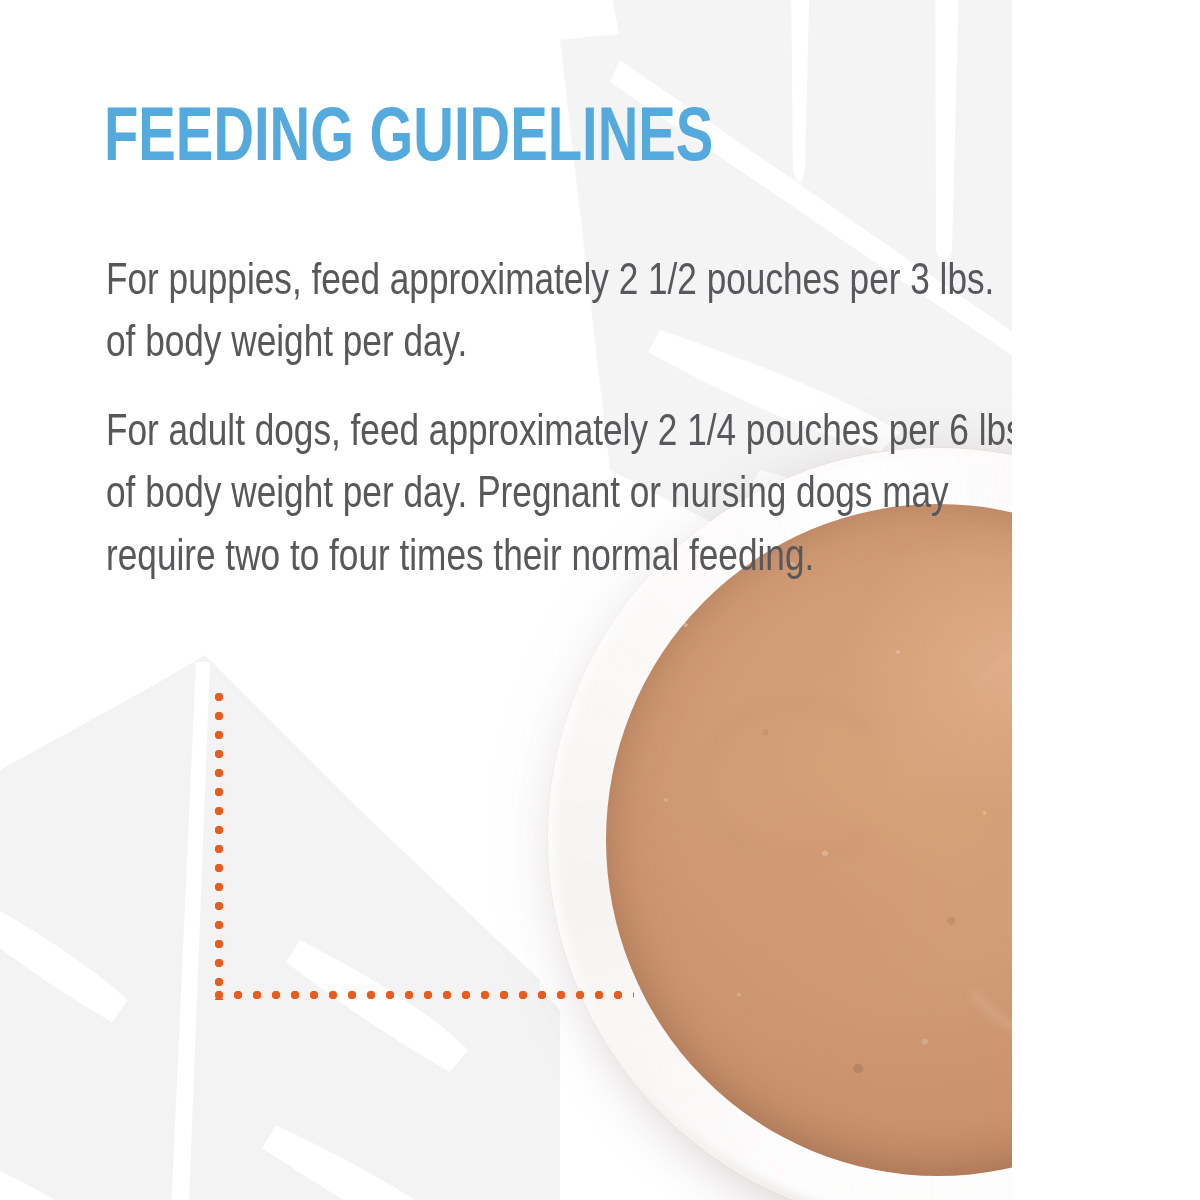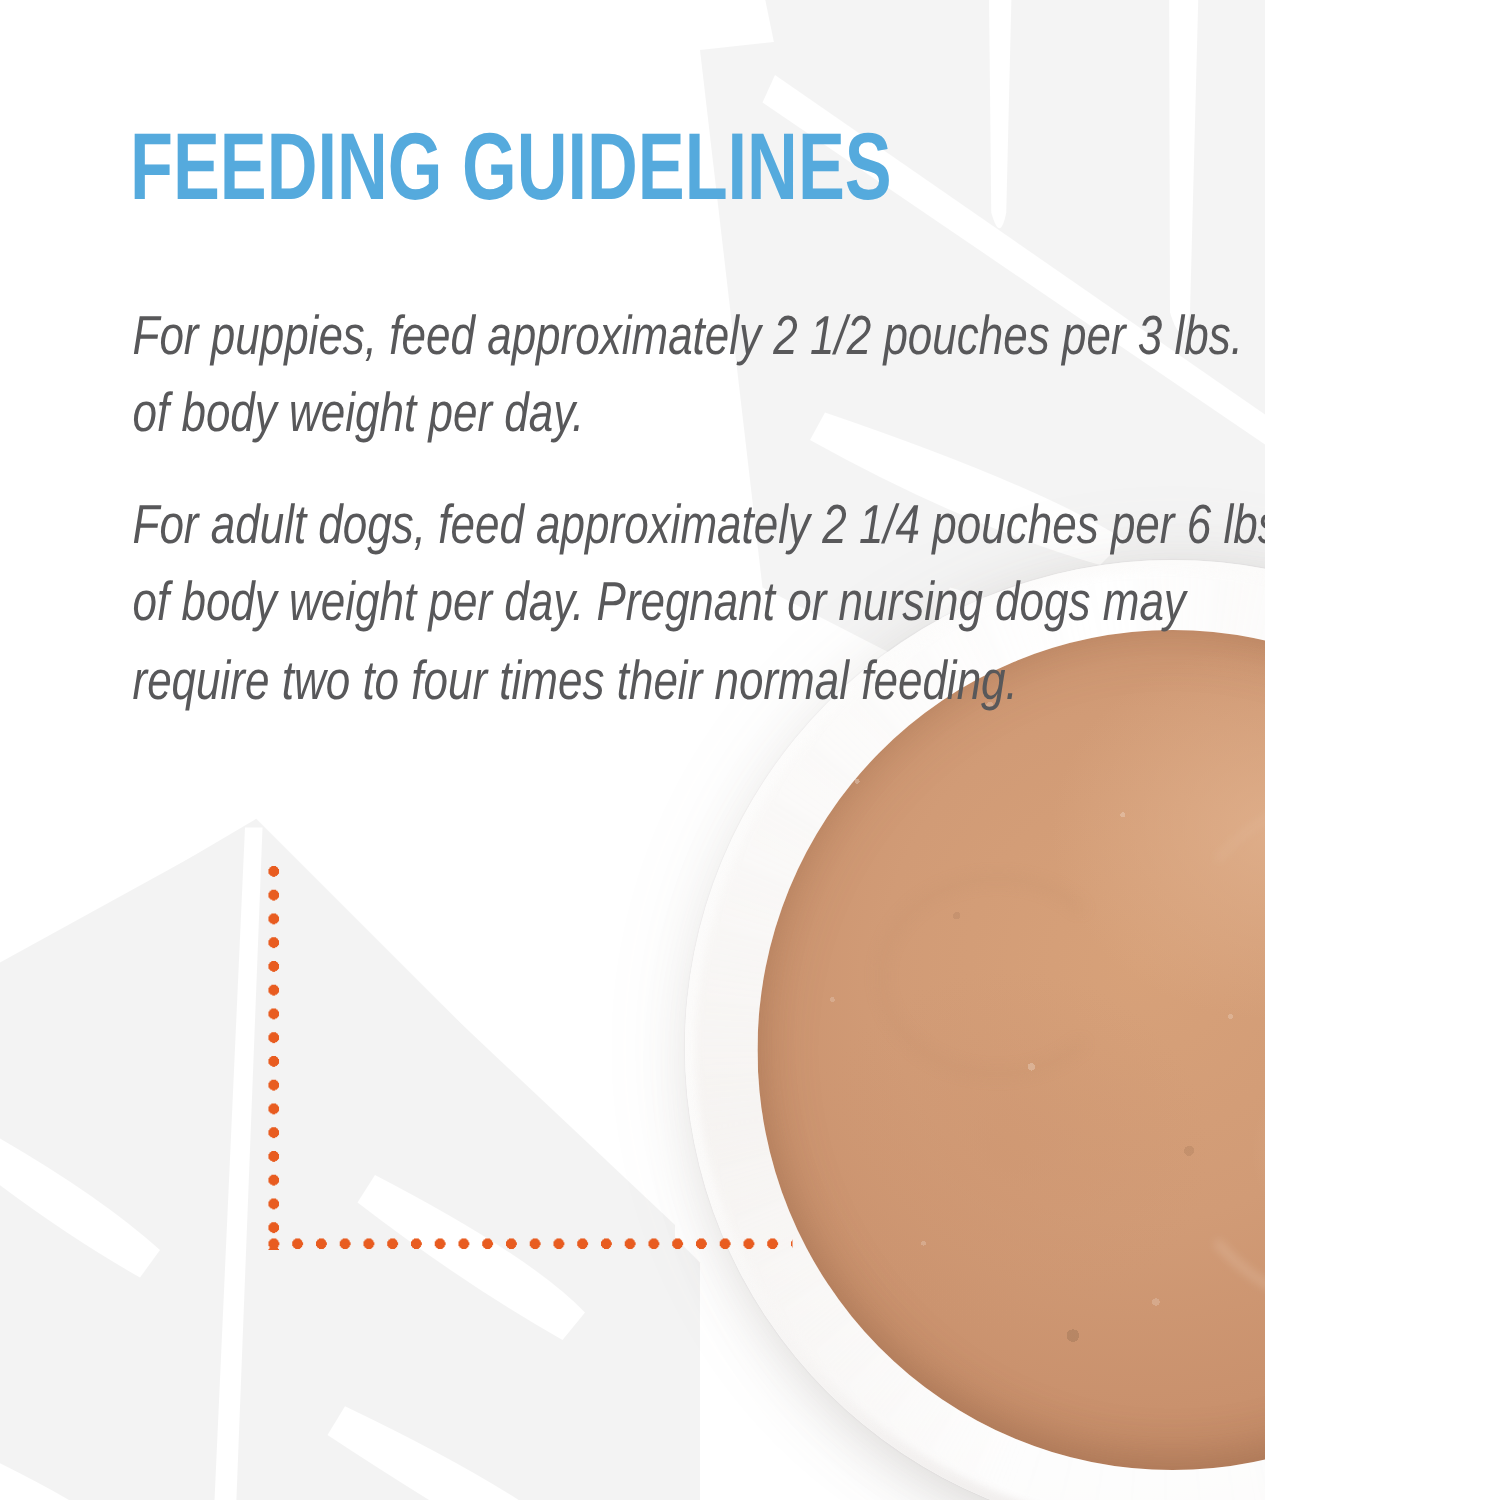--- a/index.html
+++ b/index.html
@@ -137,23 +137,22 @@
     letter-spacing: 0px;
     color: #55aadd;
     transform: scaleX(0.74);
     transform-origin: left top;
     white-space: nowrap;
   }
 
   .body-block {
     position: absolute;
     left: 106px;
-    top: 238px;
+    top: 248px;
     width: 930px;
-    font-style: italic;
   }
   .para {
     font-family: "Liberation Sans Narrow", "Liberation Sans", sans-serif;
     font-size: 44px;
     line-height: 1.42;
     color: #58585a;
     transform: scaleX(0.80);
     transform-origin: left top;
     width: 1150px;
     margin: 0 0 26px 0;

